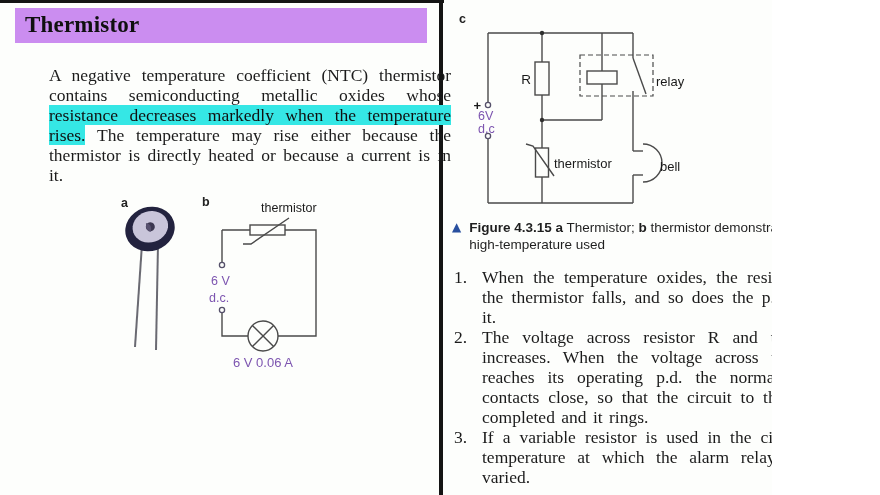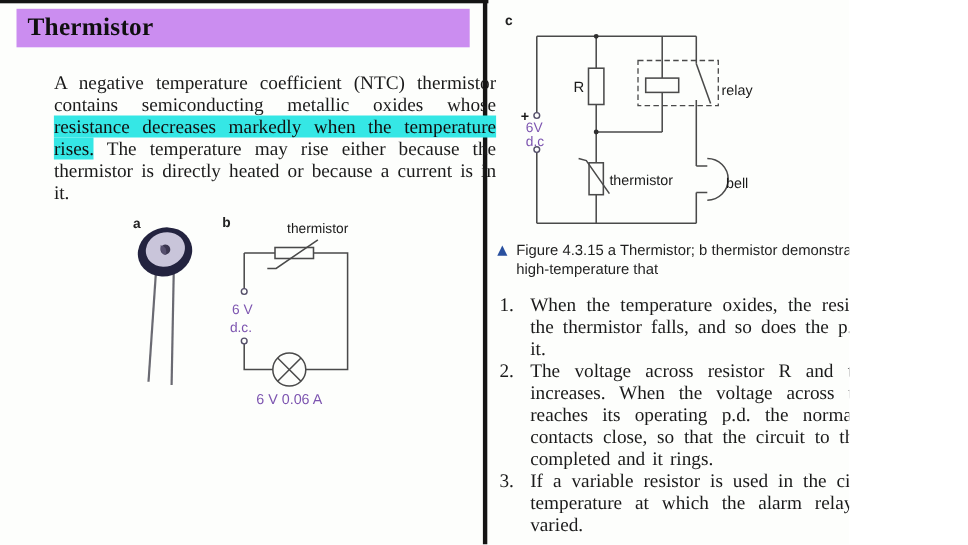--- a/index.html
+++ b/index.html
@@ -22,21 +22,21 @@
              font-size:12.5px;color:#222;}
   svg text{font-family:"Liberation Sans",sans-serif;fill:#1a1a1a;}
   .purple-t{fill:#7d55b0;}
   .svgwrap{position:absolute;}
 
   
   .caption{position:absolute;left:452px;top:219px;width:405px;display:flex;gap:8px;
            font-family:"Liberation Sans",sans-serif;font-size:13.5px;line-height:17px;color:#1f1f1f;}
   .cap-tri{color:#29509f;font-size:12px;line-height:16px;
            font-family:"DejaVu Sans",sans-serif;}
-  .cap-b{font-weight:normal;}
+  .cap-b{font-weight:bold;}
   .numlist{position:absolute;left:450px;top:267px;width:390px;}
   .numitem{position:relative;padding-left:32px;font-size:17.5px;line-height:20px;
            text-align:justify;word-spacing:2px;color:#1b1b1b;}
   .numitem .num{position:absolute;left:4px;top:0;text-align:left;}
 </style>
 </head>
 <body>
 
 <div id="page">
   <div class="topline"></div>
@@ -132,21 +132,21 @@
       <text x="28" y="125" font-size="12.5" class="purple-t">d.c</text>
       <text x="81" y="76" font-size="13.5" text-anchor="end">R</text>
       <text x="206" y="78" font-size="13">relay</text>
       <text x="104" y="160" font-size="13">thermistor</text>
       <text x="210" y="163" font-size="13">bell</text>
     </svg>
   </div>
 
   <div class="caption">
     <span class="cap-tri">▲</span>
-    <span><span class="cap-b">Figure 4.3.15 a</span><span> Thermistor; </span><span class="cap-b">b</span><span> thermistor demonstration circuit; </span><span class="cap-b">c</span><span> high-temperature that</span></span>
+    <span><span class="cap-b">Figure 4.3.15 a</span><span> Thermistor; </span><span class="cap-b">b</span><span> thermistor demonstration circuit; </span><span class="cap-b">c</span><span> high-temperature used</span></span>
   </div>
 
   <div class="numlist">
     <div class="numitem">
       <span class="num">1.</span>
       <span>When the temperature oxides, the resistance of the thermistor falls, and so does the p.d. across it.</span>
     </div>
     <div class="numitem">
       <span class="num">2.</span>
       <span>The voltage across resistor R and the relay increases. When the voltage across the relay reaches its operating p.d. the normally open contacts close, so that the circuit to the bell is completed and it rings.</span>

